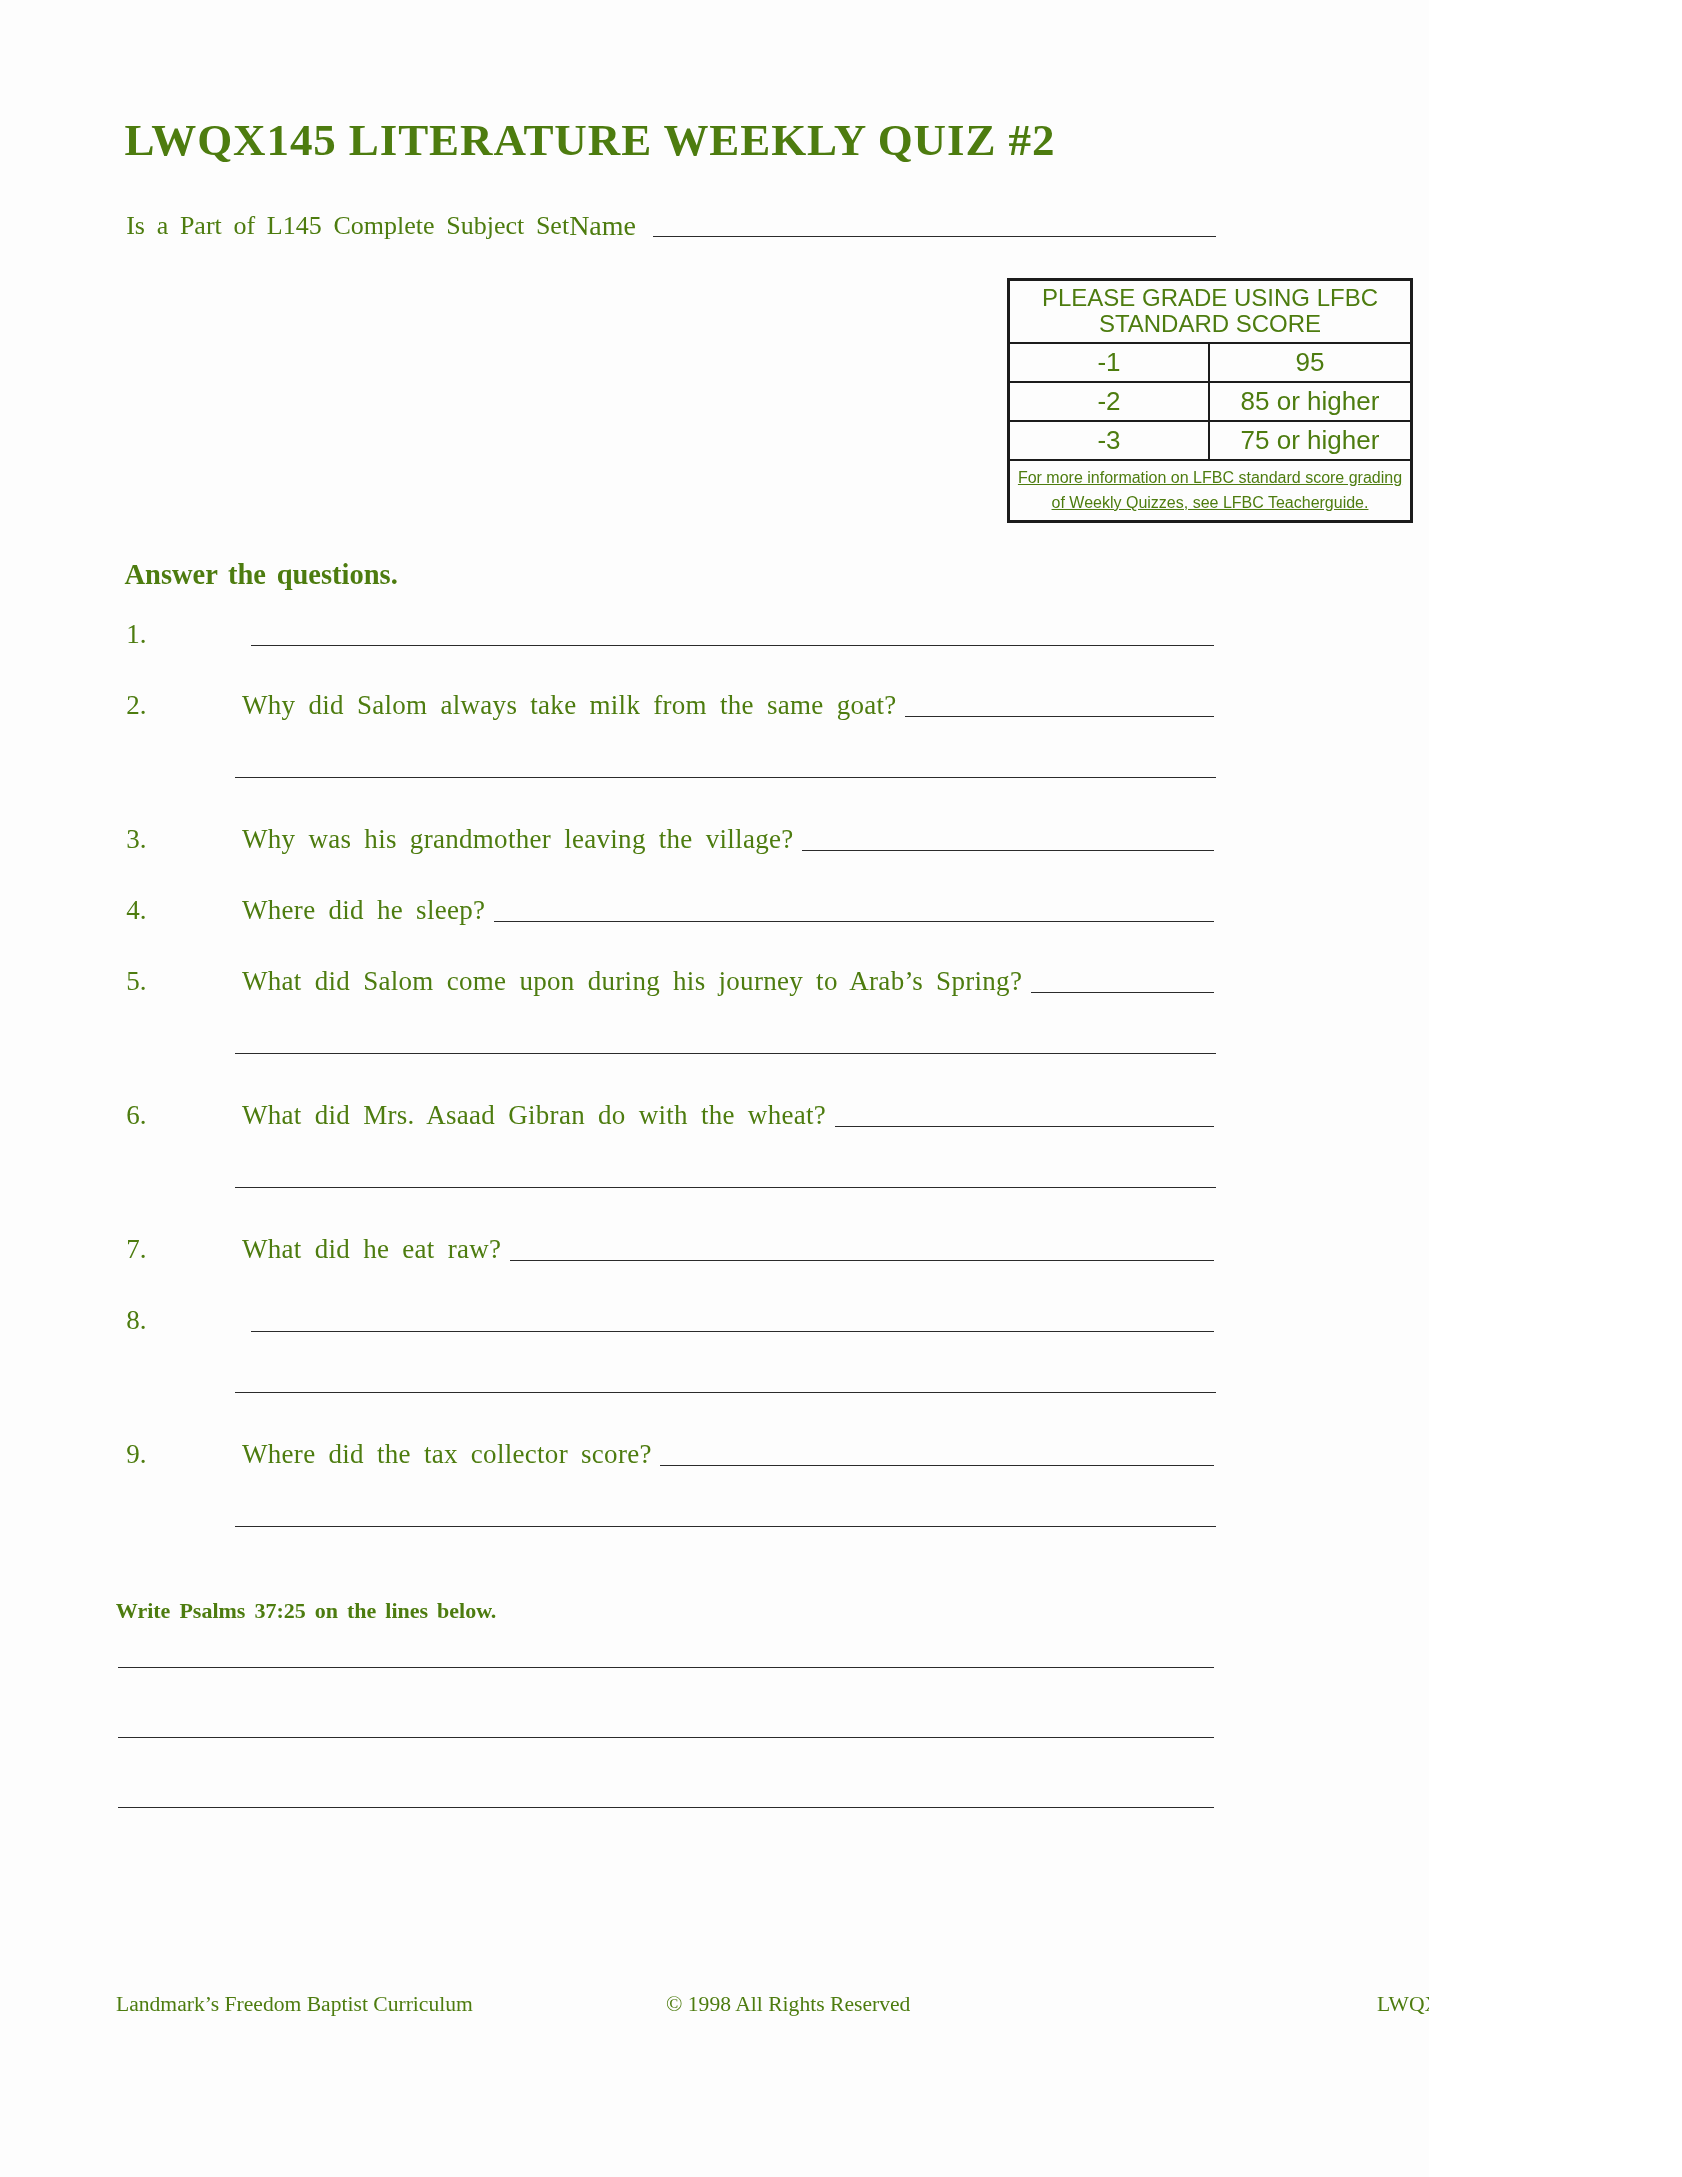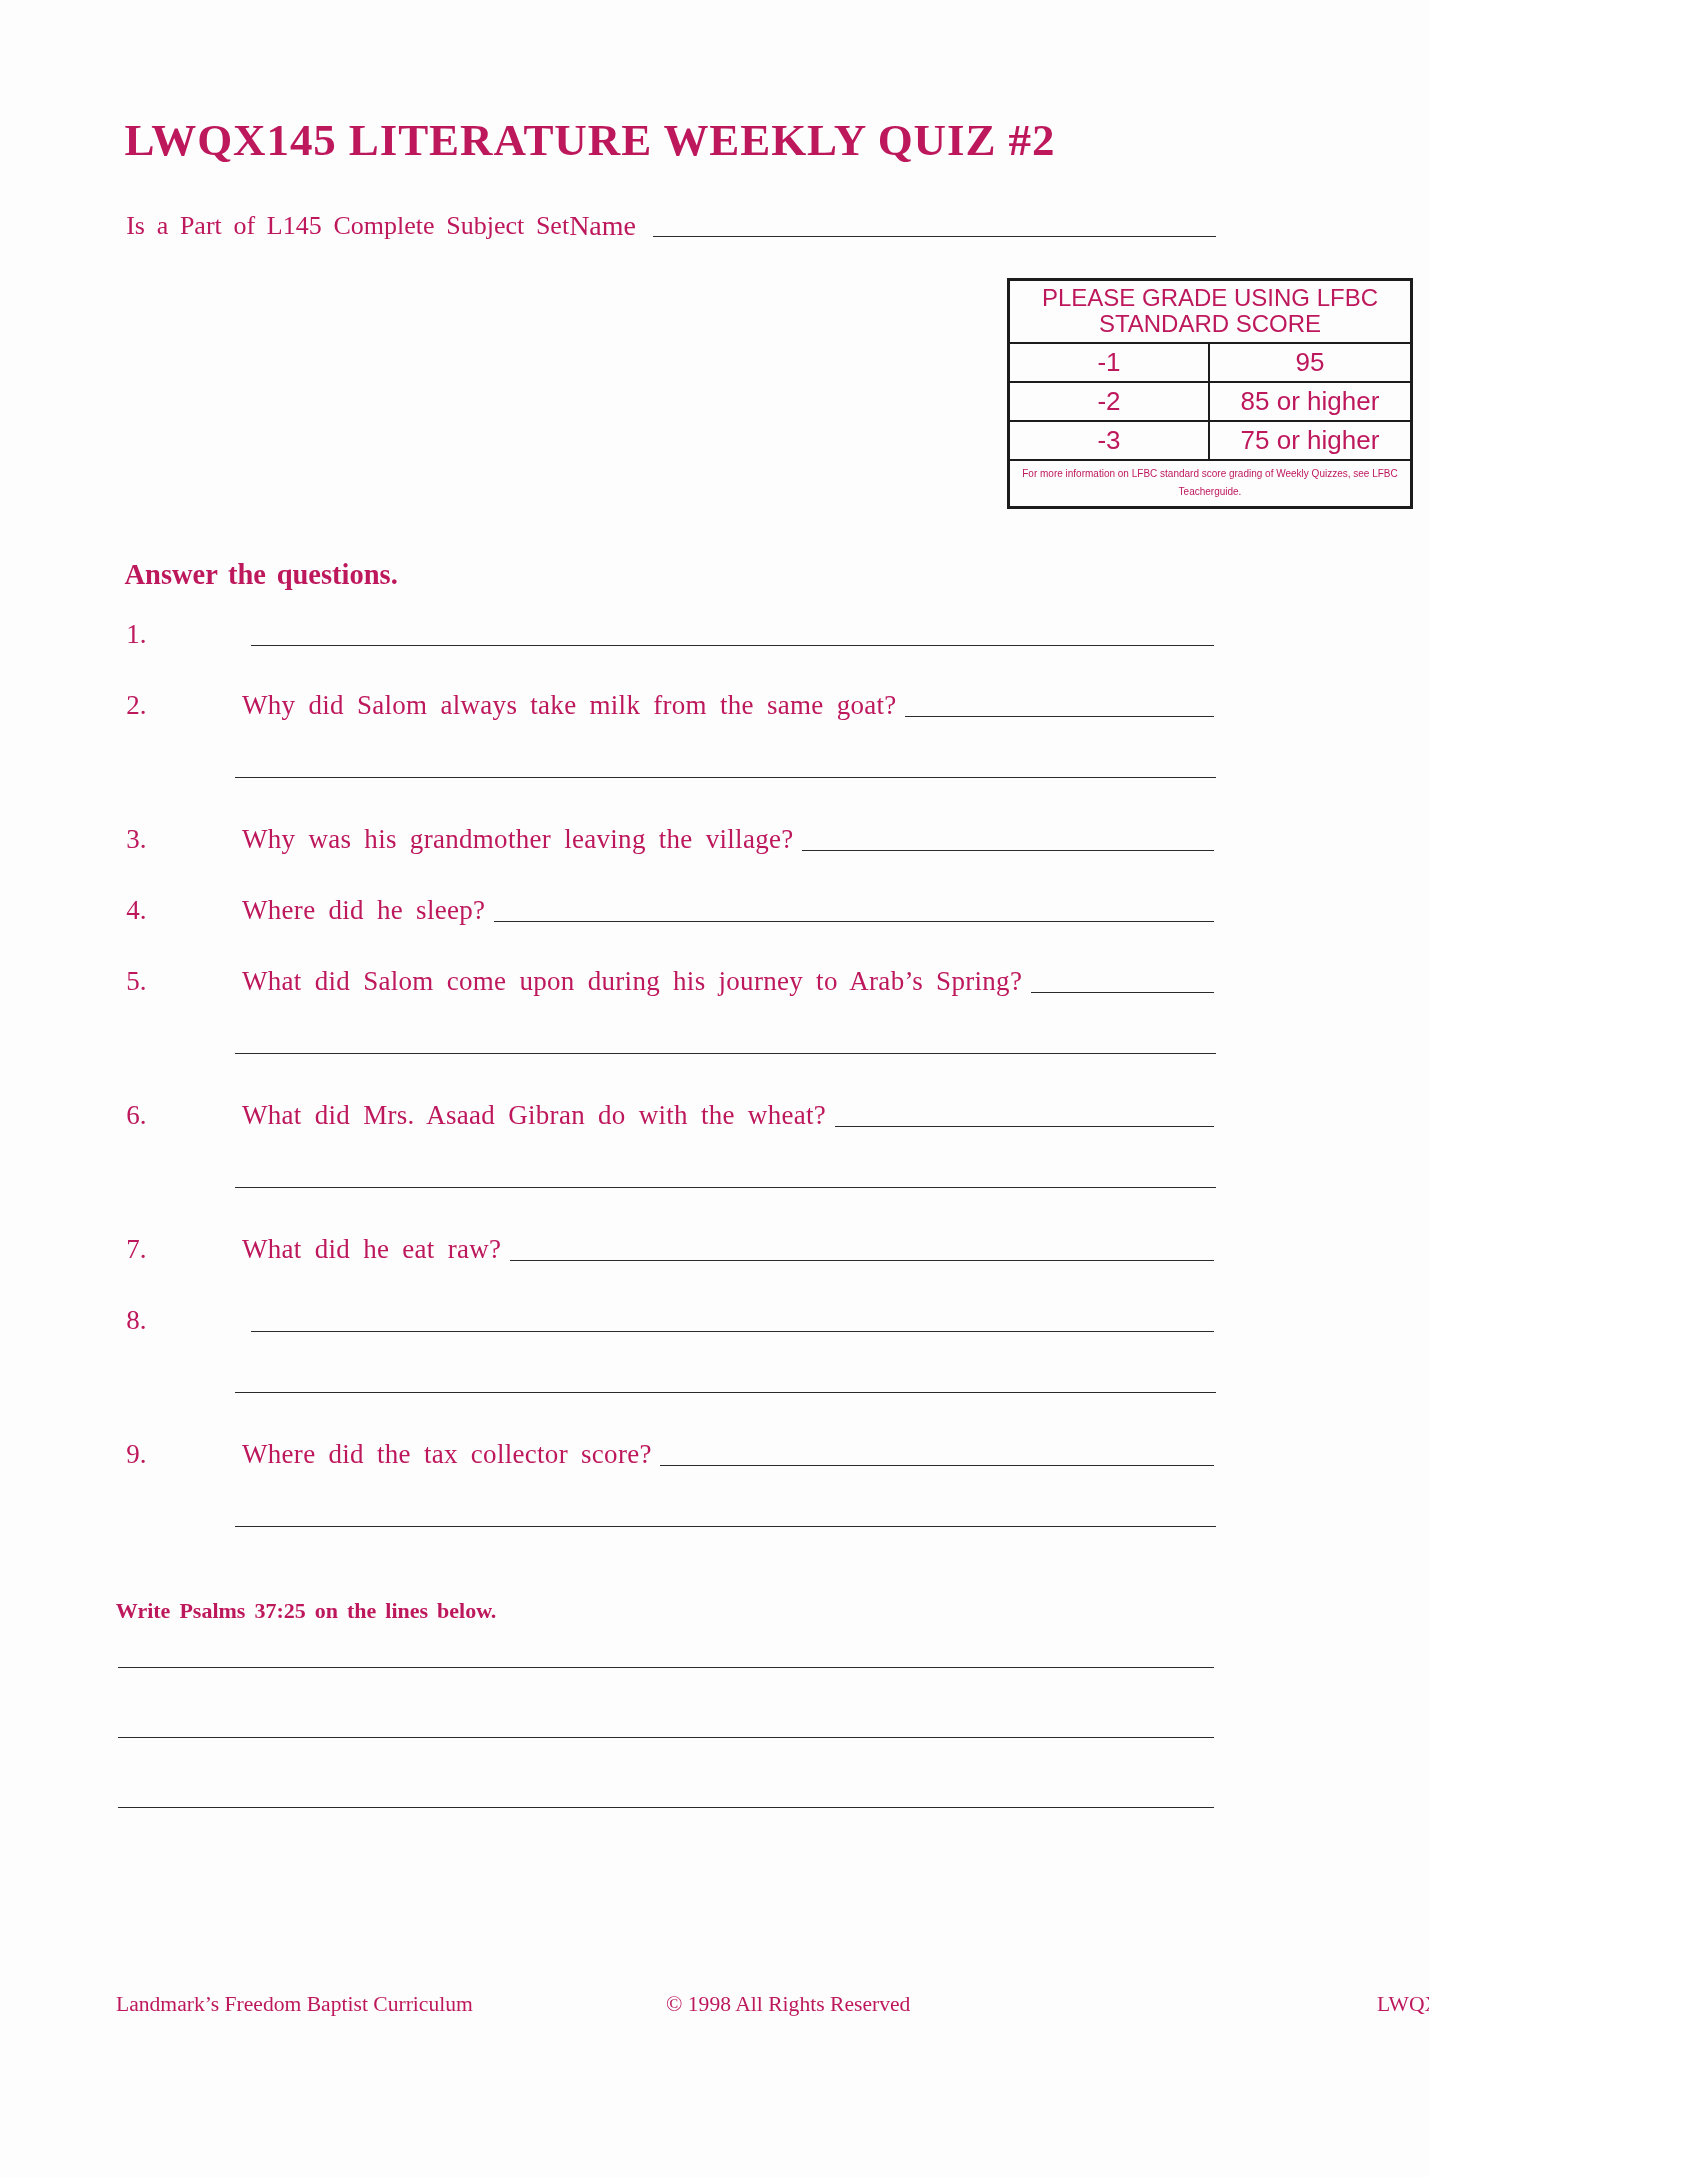--- a/index.html
+++ b/index.html
@@ -5,21 +5,21 @@
   html, body {
     margin: 0;
     padding: 0;
     background: #ffffff;
   }
   .page {
     position: relative;
     width: 1429px;
     height: 2177px;
     background: #fdfdfd;
-    color: #be185d;
+    color: #4d7c0f;
     font-family: "Liberation Serif", serif;
     overflow: hidden;
   }
   .content {
     padding: 0 213px 0 121px;
   }
   .title {
     margin: 0;
     padding: 114px 0 0 3.5px;
     font-size: 45px;
@@ -84,23 +84,24 @@
     border-right: 2.6px solid #1c1c1c;
     font-size: 26px;
     line-height: 37px;
   }
   .grade-value {
     width: 50%;
     font-size: 26px;
     line-height: 37px;
   }
   .grade-note {
-    font-size: 10px;
-    line-height: 18px;
+    font-size: 16px;
+    line-height: 25px;
     padding: 3.5px 3.5px 5.2px;
+    text-decoration: underline;
   }
   
   .instructions {
     margin-top: 316px;
     margin-left: 3.5px;
     font-size: 28.5px;
     line-height: 36px;
     font-weight: bold;
     word-spacing: 3.5px;
   }

